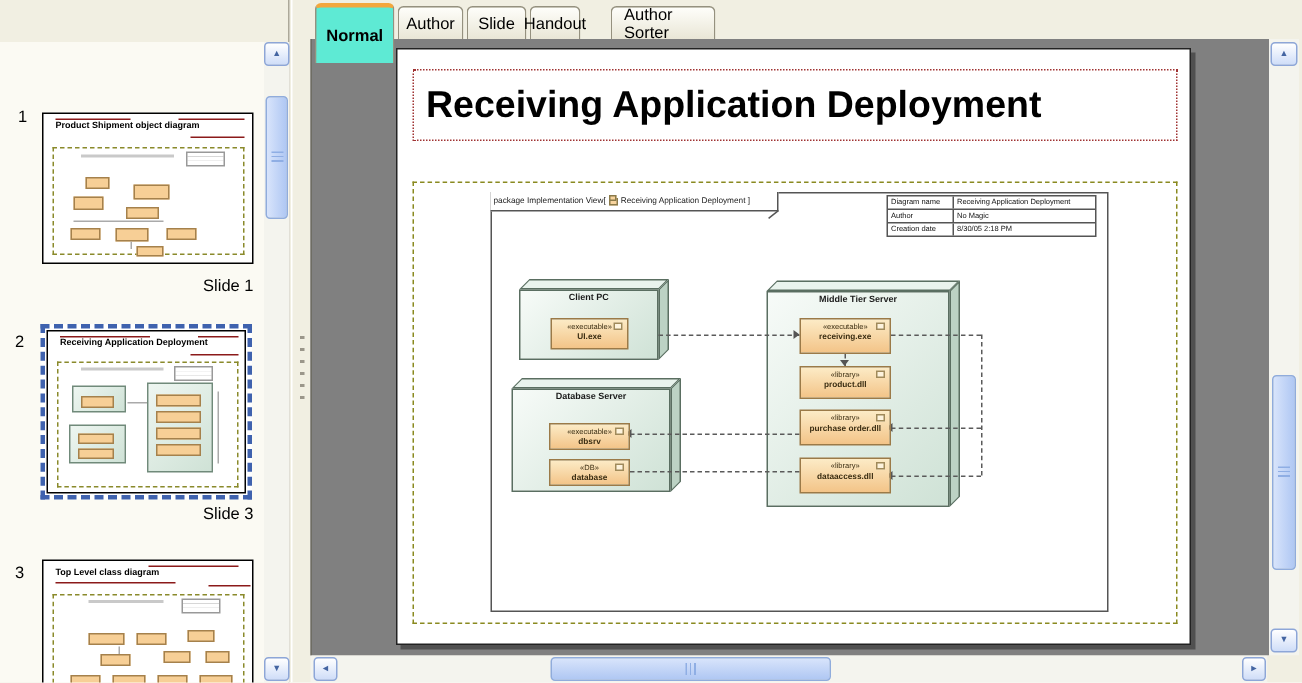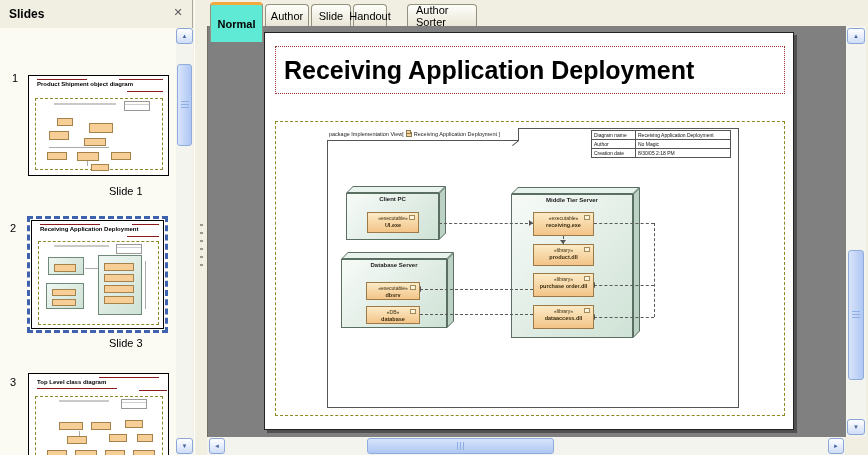--- a/index.html
+++ b/index.html
@@ -9,21 +9,21 @@
   
   #slides-panel { position:absolute; left:0; top:0; width:193px; height:455px; background:#F1EFE2; border-right:1px solid #ACA899; }
   #panel-header { position:absolute; left:0; top:0; width:100%; height:28px; }
   #panel-title { position:absolute; left:9px; top:7px; font-size:12px; font-weight:bold; color:#000; }
   #panel-close { position:absolute; right:7px; top:6px; font-size:11px; color:#5a5a5a; cursor:default; width:14px; text-align:center; }
   #thumb-list { position:absolute; left:0; top:28px; width:176px; height:427px; background:#FBFAF3; }
 
   .slide-num { position:absolute; font-size:11px; color:#000; }
   .thumb { position:absolute; background:#fff; border:1px solid #000; }
   .thumb-sel-box { position:absolute; border:3px dashed #3F62AE; background:#fff; }
-  .slide-label { position:absolute; font-size:11px; color:#000; width:60px; }
+  .slide-label { position:absolute; font-size:11px; color:#000; width:60px; text-align:right; }
 
   .t-title { position:absolute; font-size:6px; font-weight:bold; white-space:nowrap; color:#000; }
   .t-redline { position:absolute; height:1px; background:#8B1A1A; }
   .t-dash { position:absolute; border:1px dashed #8A8A2B; }
   .t-table { position:absolute; border:1px solid #999; background:linear-gradient(#fff 28%, #bbb 30%, #fff 34%, #fff 62%, #bbb 64%, #fff 68%); }
   .t-smudge { position:absolute; height:2px; background:#c9c9c9; }
   .t-orange { position:absolute; background:#F7CF96; border:1px solid #A5814C; }
   .t-green { position:absolute; background:linear-gradient(135deg,#EEF6F1,#CFE2D6); border:1px solid #708A7A; }
   .t-line { position:absolute; background:#aaa; }
 
@@ -86,24 +86,20 @@
 
   
   #vsb-track { position:absolute; left:846px; top:26px; width:20px; height:411px; background:#F4F4EE; }
   #hsb-track { position:absolute; left:207px; top:437px; width:638px; height:18px; background:#F4F4EE; }
   #corner { position:absolute; left:845px; top:437px; width:23px; height:18px; background:#F1EFE2; }
 </style>
 </head>
 <body>
 
 <div id="slides-panel">
-  <div id="panel-header">
-    <span id="panel-title">Slides</span>
-    <span id="panel-close">✕</span>
-  </div>
 
   <div id="thumb-list">
 
     <span class="slide-num" style="left:12px;top:44px;">1</span>
     <div class="thumb" style="left:28px;top:47px;width:141px;height:101px;">
       <div class="t-redline" style="left:8px;top:3px;width:50px;"></div>
       <div class="t-redline" style="left:90px;top:3px;width:44px;"></div>
       <span class="t-title" style="left:8px;top:5px;">Product Shipment object diagram</span>
       <div class="t-redline" style="left:98px;top:15px;width:36px;"></div>
       <div class="t-dash" style="left:6px;top:22px;width:128px;height:72px;"></div>

